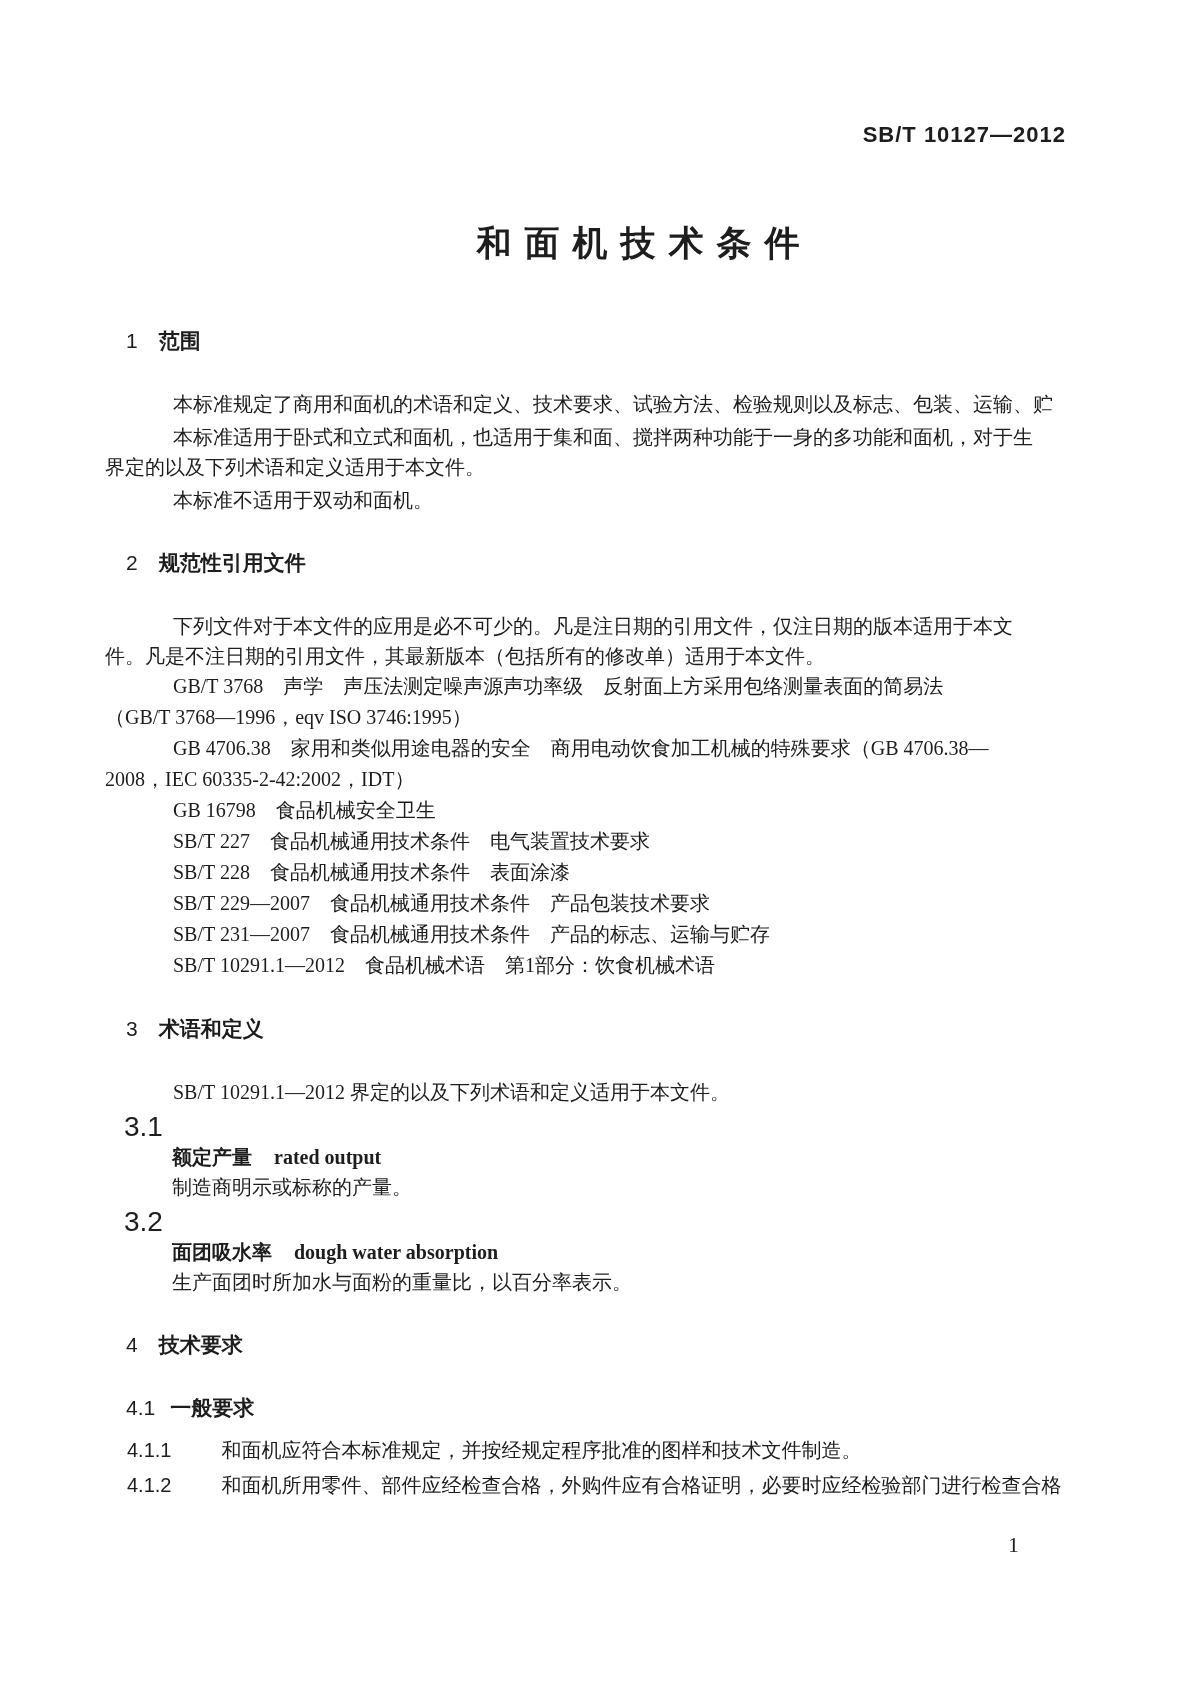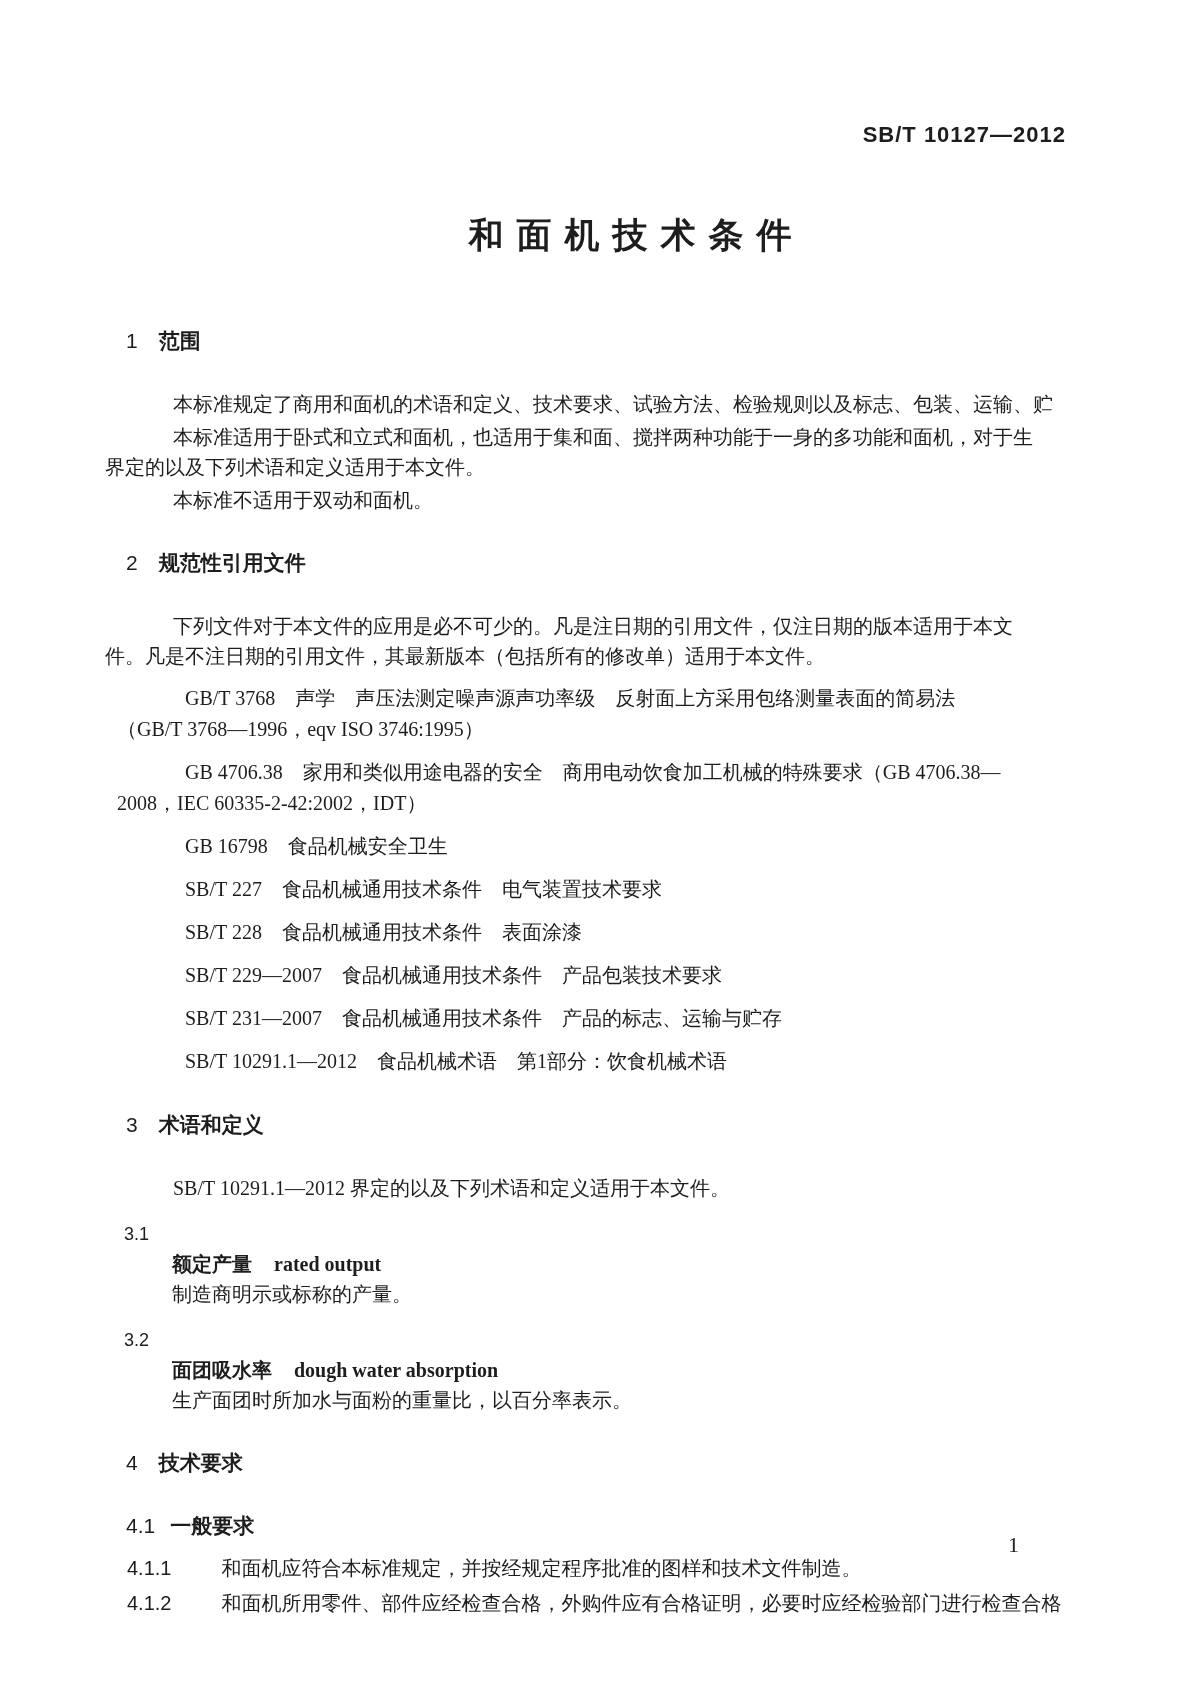--- a/index.html
+++ b/index.html
@@ -13,21 +13,21 @@
     overflow:hidden;
   }
   .std-code {
     position:absolute; top:122px; right:125px;
     font-family:"Liberation Sans","DejaVu Sans",sans-serif;
     font-weight:bold; font-size:22px; letter-spacing:1px;
   }
   .doc-title {
     position:absolute; top:204px; left:105px; width:961px;
     box-sizing:border-box; padding-left:86px;
-    margin:8px; text-align:center;
+    margin:16px; text-align:center;
     font-family:"Liberation Sans","DejaVu Sans",sans-serif;
     font-weight:bold; font-size:35px; letter-spacing:13px;
     white-space:nowrap;
   }
   .doc-body { position:absolute; left:105px; top:326px; width:961px; }
 
   .h-block {
     font-family:"Liberation Sans","DejaVu Sans",sans-serif;
     font-size:21px; line-height:30px;
     padding-left:21px; margin:33px 0;
@@ -36,25 +36,25 @@
   .doc-body > .h-block:first-child { margin-top:0; }
   .h-block .hlabel { font-weight:bold; }
   .h-block .hnum  { font-weight:normal; }
   .h1 .hnum { margin-right:21px; }
   .h2 { margin:0 0 12px 0; }
   .h2 .hnum { margin-right:15px; }
 
   .line { font-size:20px; line-height:30px; white-space:nowrap; }
   .ind  { padding-left:68px; }
   .pblock { margin-top:3px; }
-  .refblock { margin:12px; }
+  .refblock { margin:0; }
   .refblock .line { line-height:31px; }
 
   .term-num {
-    margin-top:16px; line-height:30px; font-size:18px;
+    margin-top:5px; line-height:30px; font-size:28px;
     font-family:"Liberation Sans","DejaVu Sans",sans-serif;
     padding-left:19px;
   }
   .term-line {
     line-height:30px; font-size:20px; padding-left:67px;
     font-family:"Liberation Sans","DejaVu Sans",sans-serif;
     font-weight:bold; white-space:nowrap;
   }
   .term-line .en {
     font-family:"Liberation Serif","DejaVu Serif",serif;

